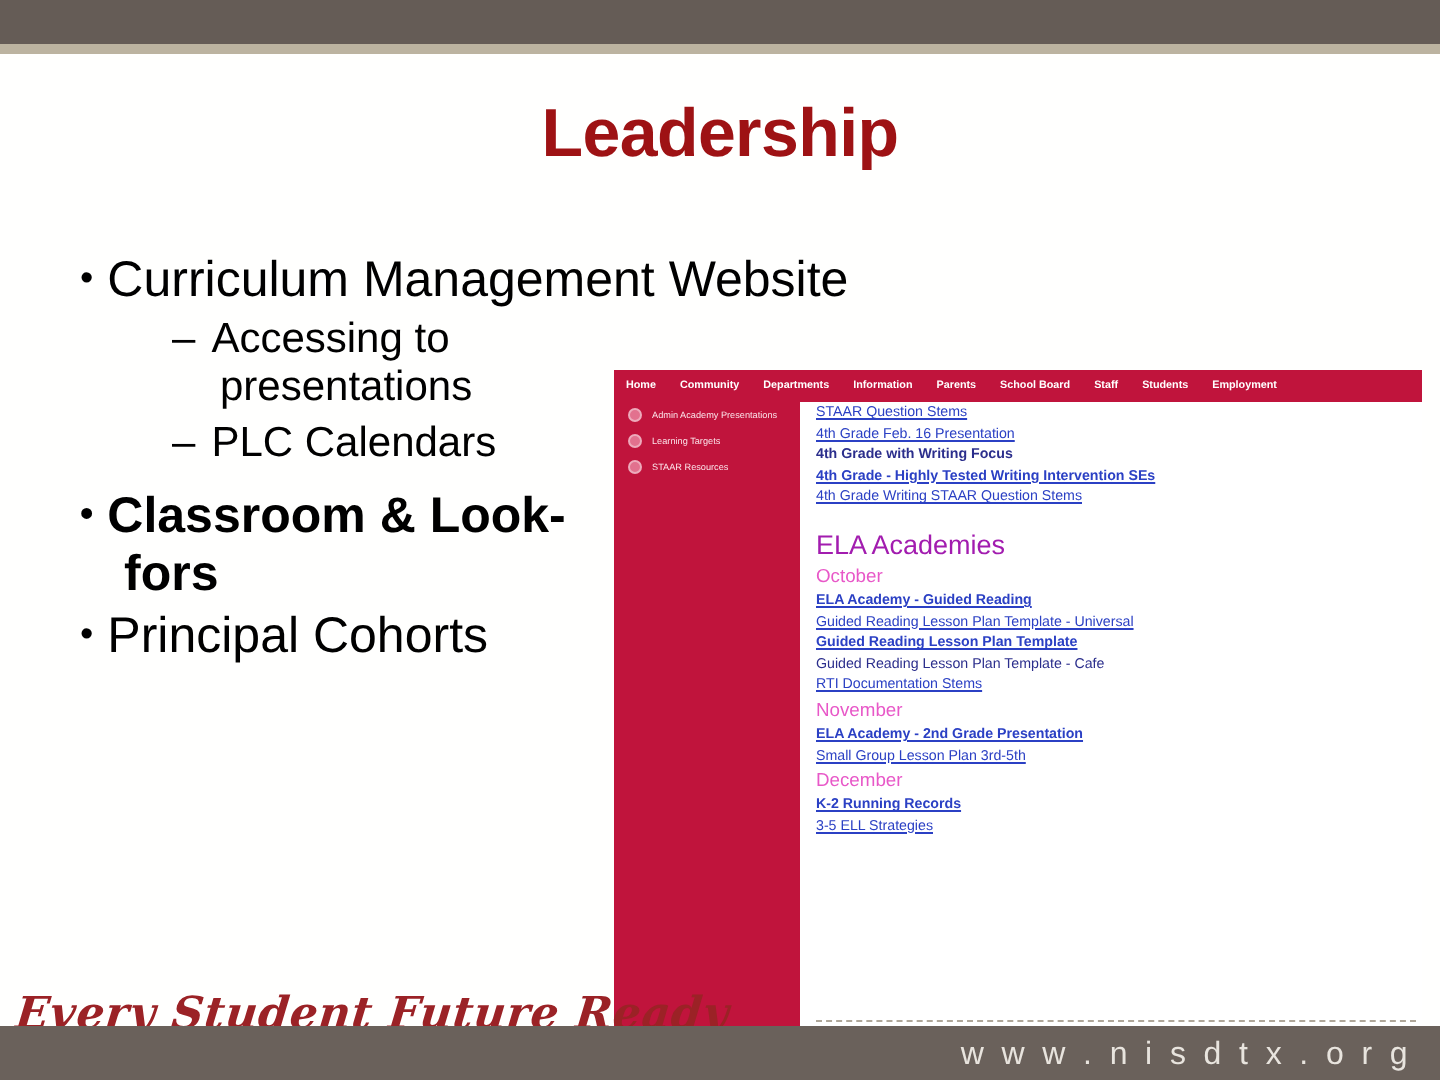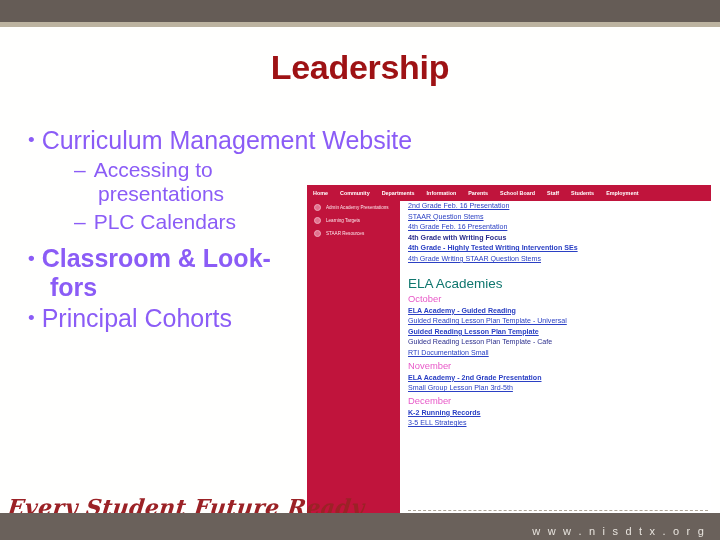--- a/index.html
+++ b/index.html
@@ -40,21 +40,21 @@
     bottom: 0; left: 0;
     width: 720px;
     height: 27px;
     background: #6A615B;
   }
   .footer-url {
     position: absolute;
     right: 14px;
     bottom: 3px;
     color: #E8E4DE;
-    font-size: 11px;
+    font-size: 16px;
     letter-spacing: 2.2px;
     font-family: "Liberation Sans", sans-serif;
     margin-left: 29px;
   }
 
   
   .slide-title {
     position: absolute;
     top: 48px;
     left: 0;
@@ -64,23 +64,23 @@
     font-size: 34px;
     font-weight: bold;
     font-family: "Liberation Sans", sans-serif;
     letter-spacing: -0.3px;
   }
 
   
   .bullets {
     position: absolute;
     top: 126px;
-    left: 24px;
+    left: 36px;
     width: 290px;
-    color: #8b5cf6;
+    color: #000000;
     font-family: "Liberation Sans", sans-serif;
   }
   .b1 {
     font-size: 25px;
     line-height: 1.16;
     padding-left: 26px;
     text-indent: -22px;
     margin-bottom: 2px;
     white-space: nowrap;
   }
@@ -163,21 +163,21 @@
     display: block;
     color: #2B40C4;
     font-size: 7.1px;
     line-height: 10.6px;
     white-space: nowrap;
     text-decoration: underline;
   }
   .shot-main a.nolink { text-decoration: none; color: #2B2E8C; }
   .shot-main a.bold { font-weight: bold; }
   .sec-head {
-    color: #0f766e;
+    color: #a21caf;
     font-size: 13.5px;
     line-height: 17px;
     margin-top: 10px;
     white-space: nowrap;
   }
   .month {
     color: #E858C8;
     font-size: 9.4px;
     line-height: 14px;
     white-space: nowrap;
@@ -266,35 +266,34 @@
         <span class="bul"></span>
         <span>Learning Targets</span>
       </div>
       <div class="side-item">
         <span class="bul"></span>
         <span>STAAR Resources</span>
       </div>
     </div>
 
     <div class="shot-main">
-      <a>2nd Grade Feb. 16 Presentation</a>
       <a>STAAR Question Stems</a>
       <a>4th Grade Feb. 16 Presentation</a>
       <a class="nolink bold">4th Grade with Writing Focus</a>
       <a class="bold">4th Grade - Highly Tested Writing Intervention SEs</a>
       <a>4th Grade Writing STAAR Question Stems</a>
 
       <div class="sec-head">ELA Academies</div>
 
       <div class="month">October</div>
       <a class="bold">ELA Academy - Guided Reading</a>
       <a>Guided Reading Lesson Plan Template - Universal</a>
       <a class="bold">Guided Reading Lesson Plan Template</a>
       <a class="nolink">Guided Reading Lesson Plan Template - Cafe</a>
-      <a>RTI Documentation Small</a>
+      <a>RTI Documentation Stems</a>
 
       <div class="month">November</div>
       <a class="bold">ELA Academy - 2nd Grade Presentation</a>
       <a>Small Group Lesson Plan 3rd-5th</a>
 
       <div class="month">December</div>
       <a class="bold">K-2 Running Records</a>
       <a>3-5 ELL Strategies</a>
     </div>
 

